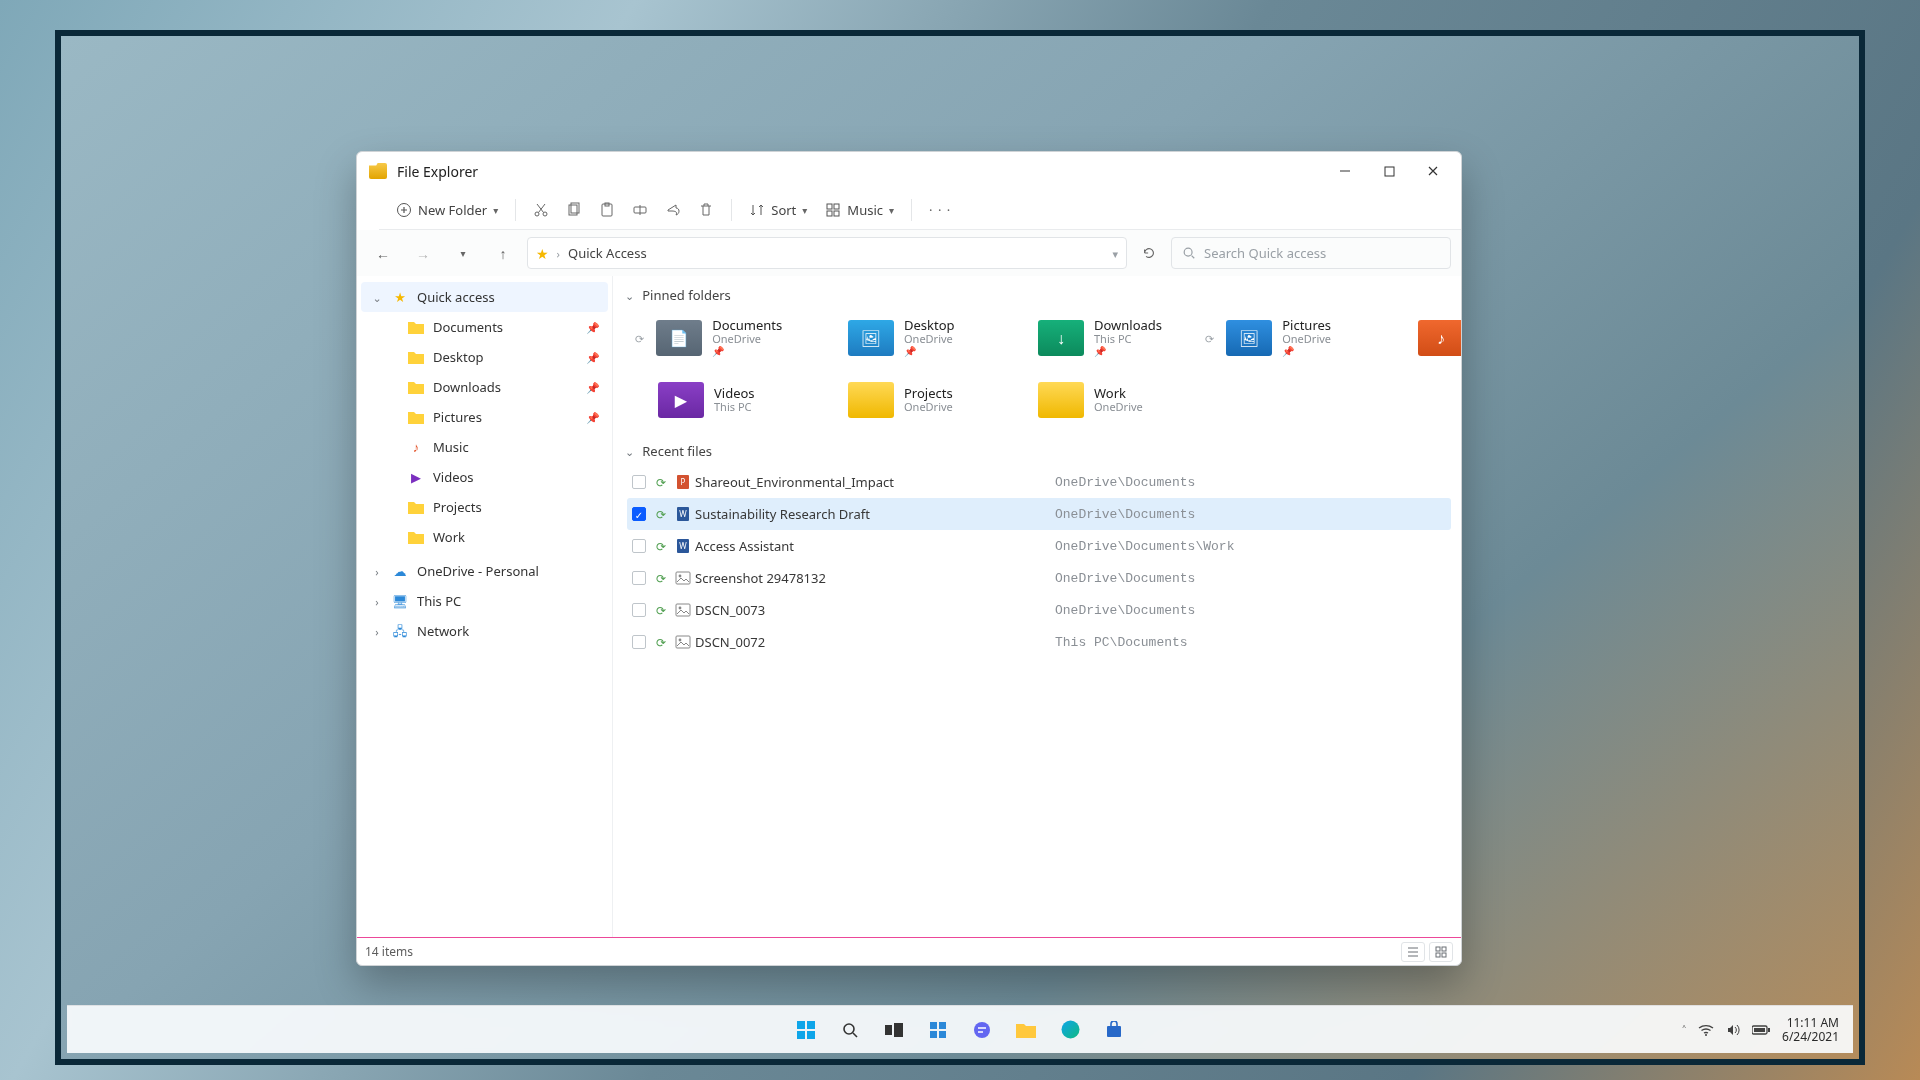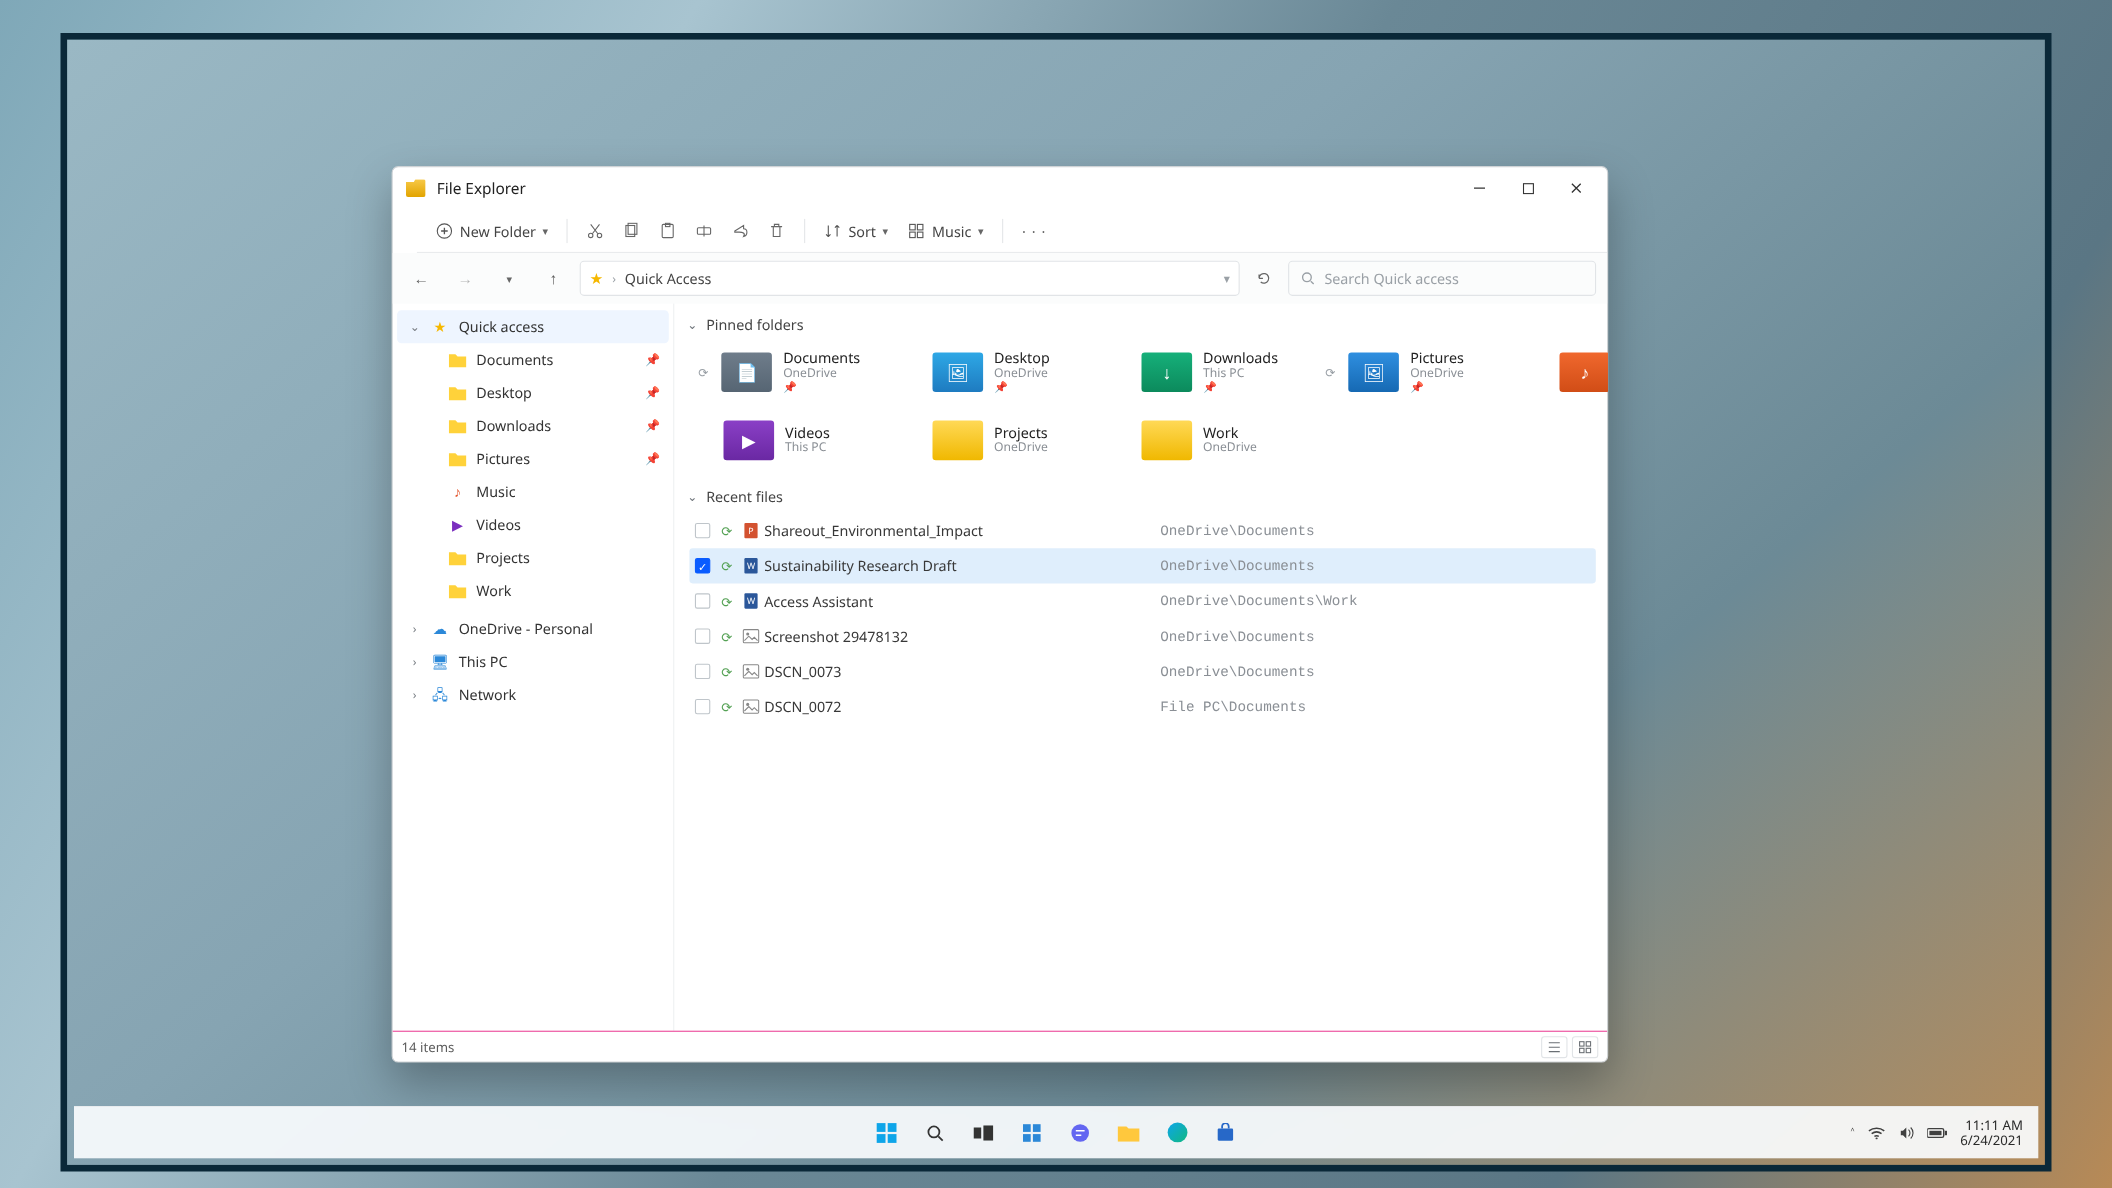--- a/index.html
+++ b/index.html
@@ -511,21 +511,21 @@
               </span>
               <span class="cell-sync">⟳</span>
               <span class="cell-icon">
                 <svg width="16" height="16" viewBox="0 0 16 16">
                   <rect x="1" y="2" width="14" height="12" rx="1" fill="none" stroke="#888"></rect>
                   <circle cx="5" cy="6" r="1.4" fill="#888"></circle>
                   <path d="M2 12l4-4 3 3 2-2 3 3" fill="none" stroke="#888"></path>
                 </svg>
               </span>
               <span class="cell-name">DSCN_0072</span>
-              <span class="cell-path">File PC\Documents</span>
+              <span class="cell-path">This PC\Documents</span>
             </div>
           </div>
       </div>
     </div>
 
     <div class="statusbar">
       <span>14 items</span>
       <span class="spacer"></span>
       <div class="view-toggle">
           <svg width="12" height="12" viewBox="0 0 12 12">

